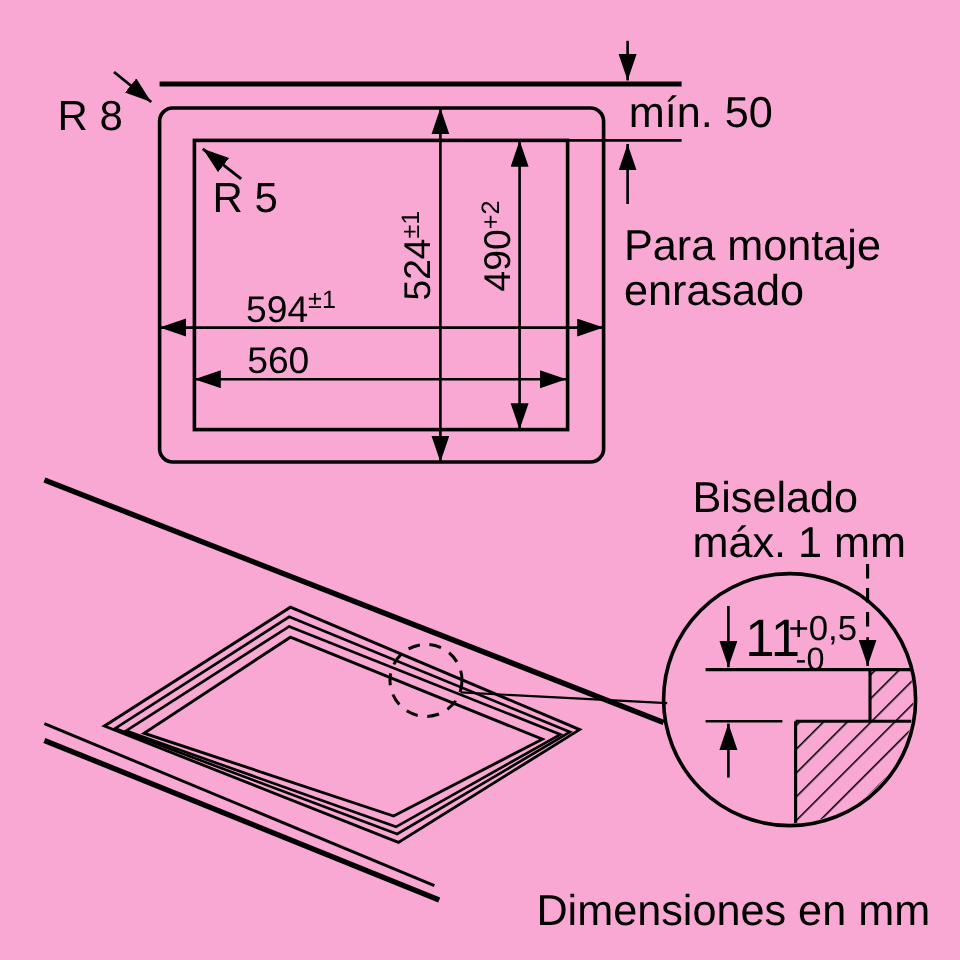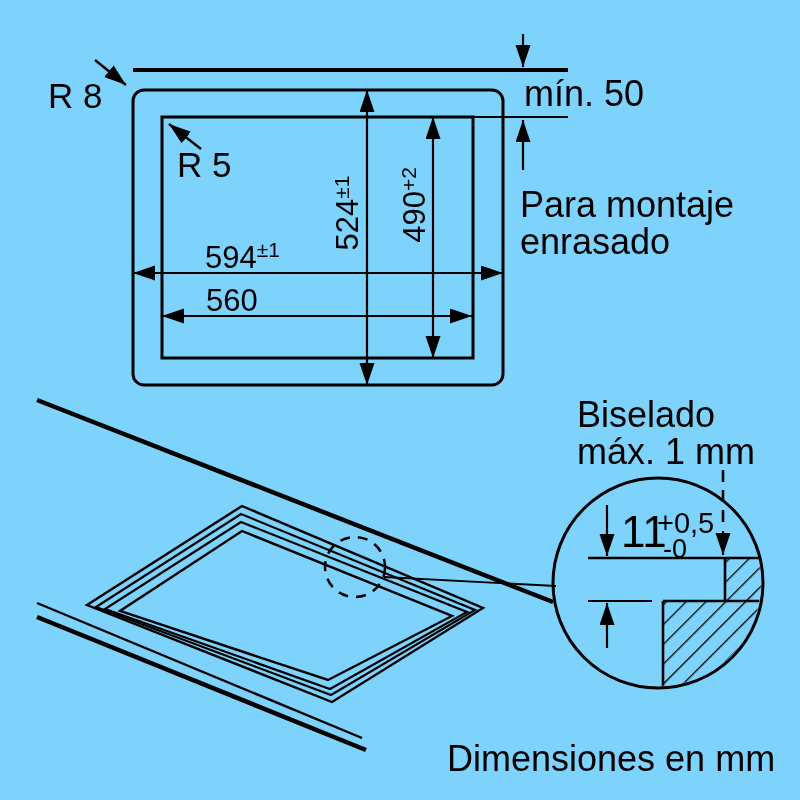--- a/index.html
+++ b/index.html
@@ -7,21 +7,21 @@
     padding: 0;
     background: #ffffff;
     width: 800px;
     height: 800px;
     overflow: hidden;
   }
   .drawing-stage {
     position: relative;
     width: 800px;
     height: 800px;
-    background: #7dd3fc;
+    background: #f9a8d4;
   }
   svg {
     display: block;
     font-family: "Liberation Sans", "DejaVu Sans", sans-serif;
   }
   svg text {
     fill: #000000;
   }
   .lbl-dim   { font-size: 31px; }
   .lbl-sup   { font-size: 21px; }

